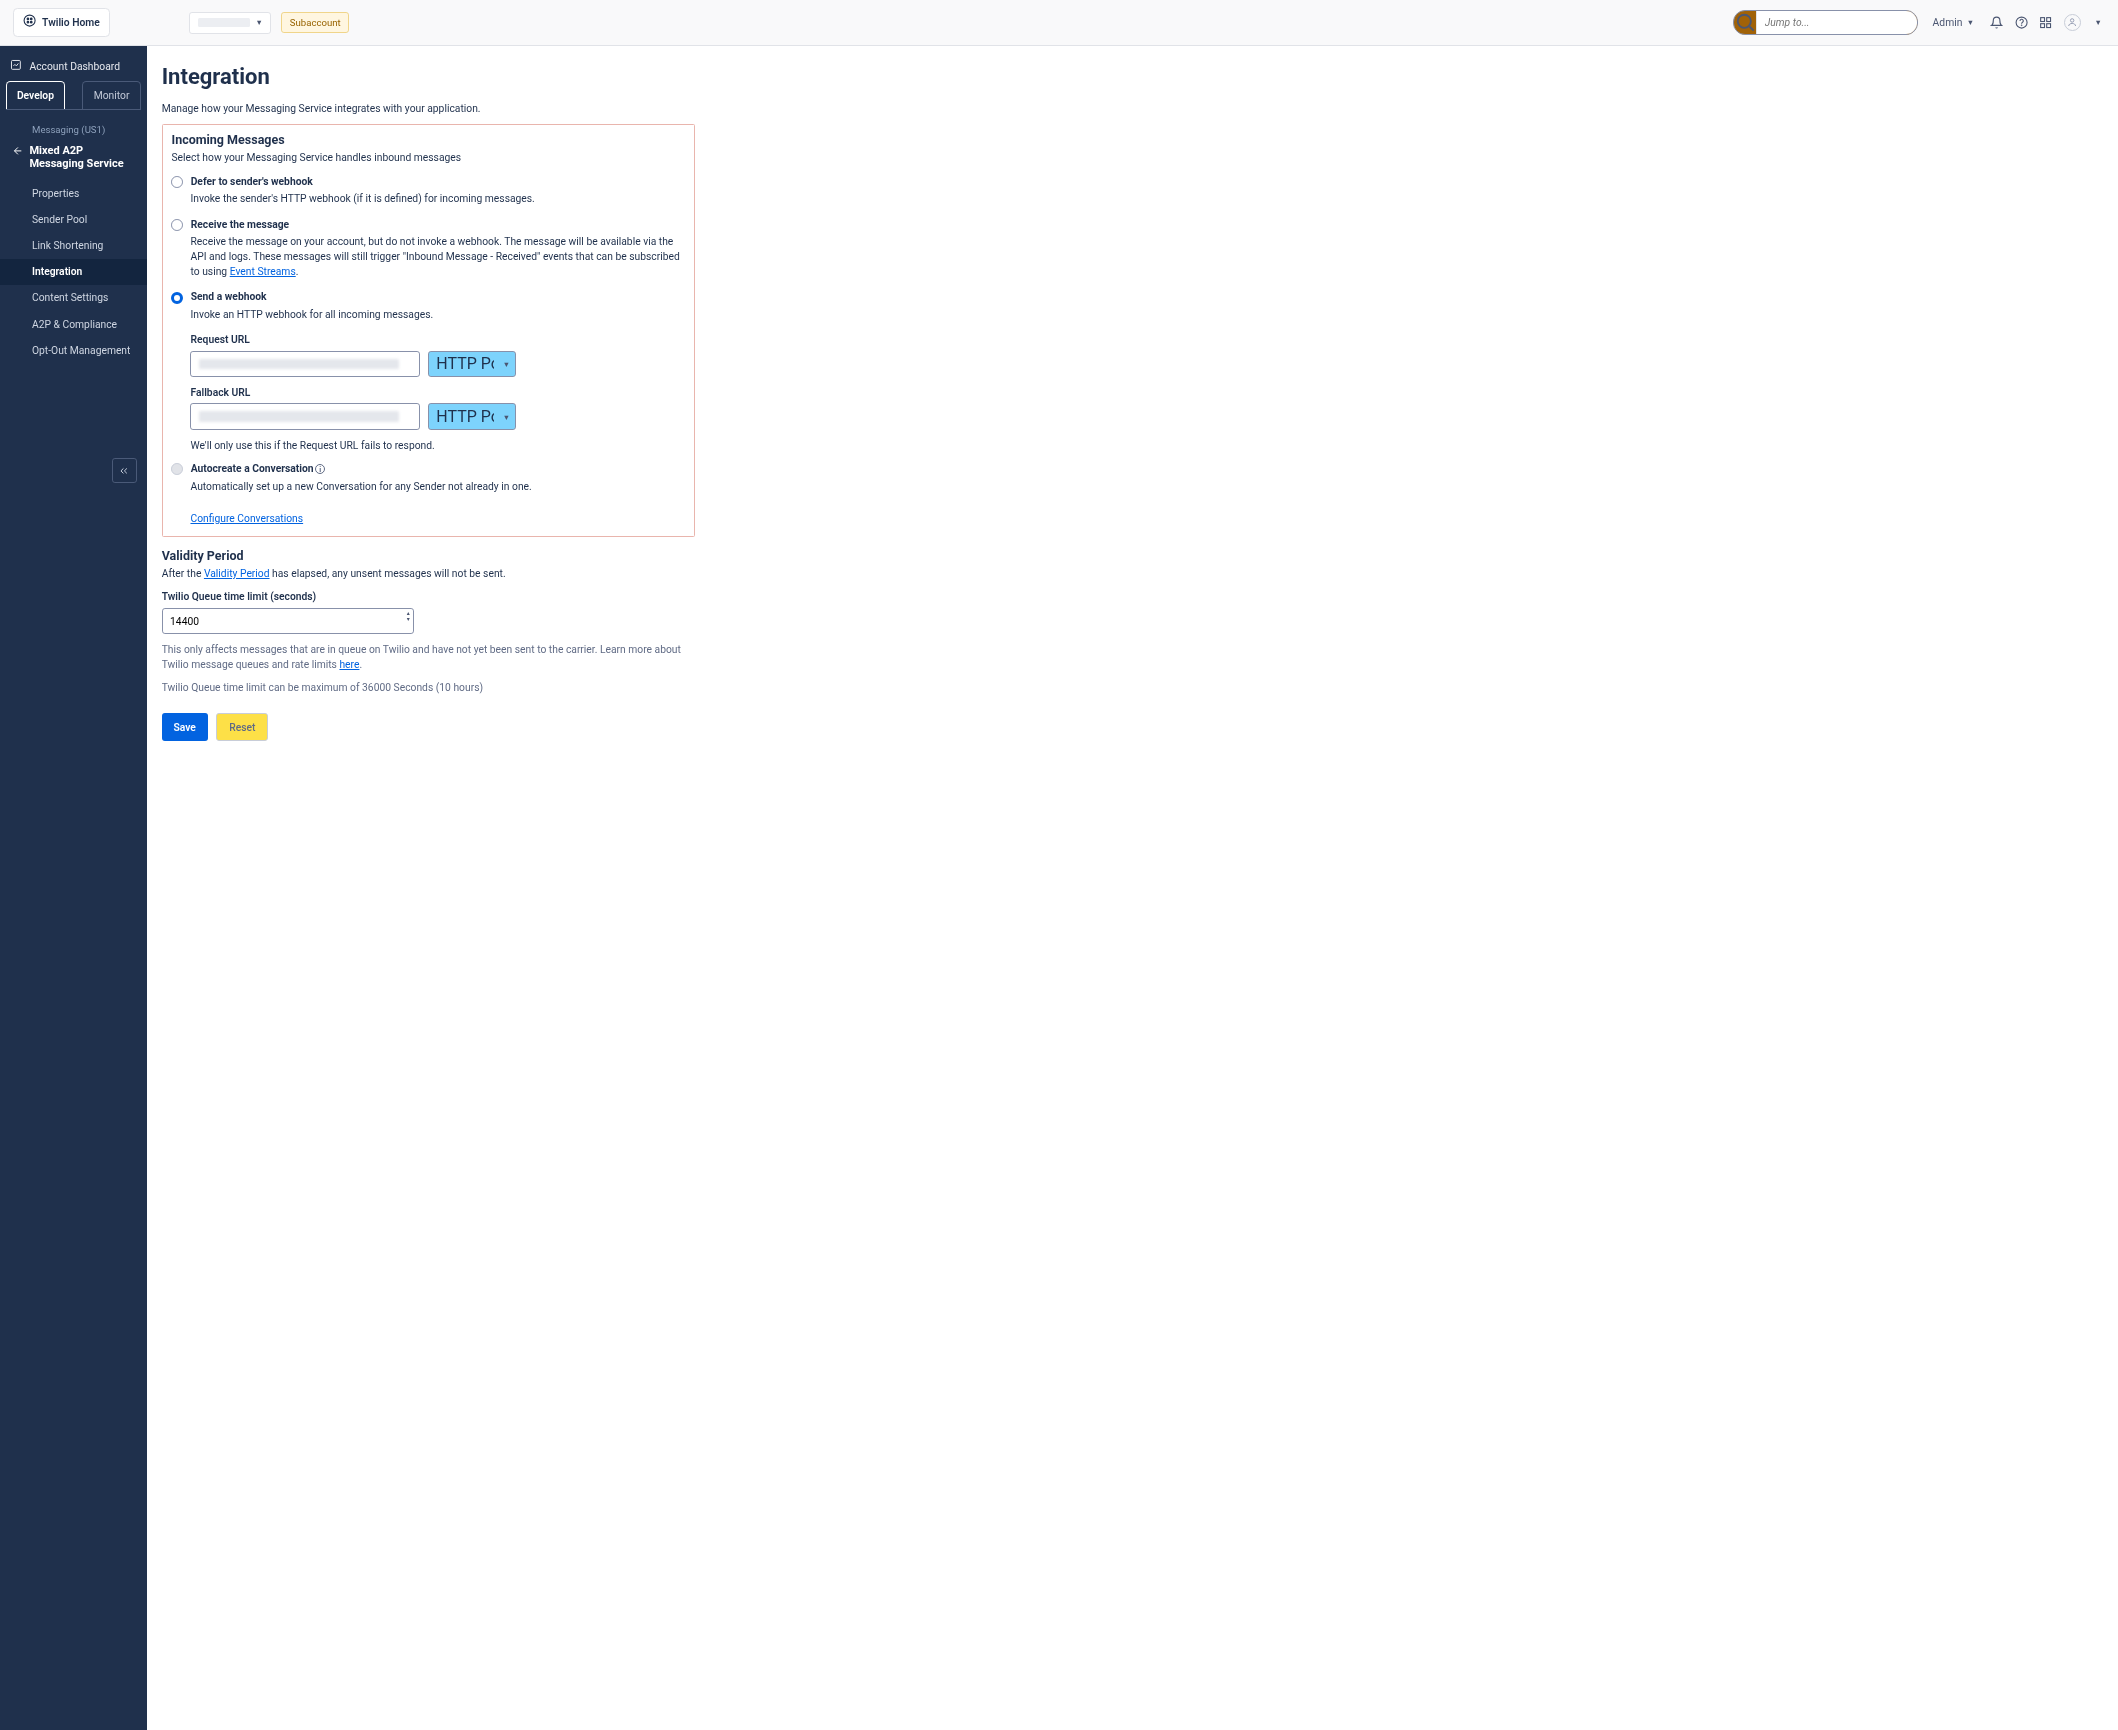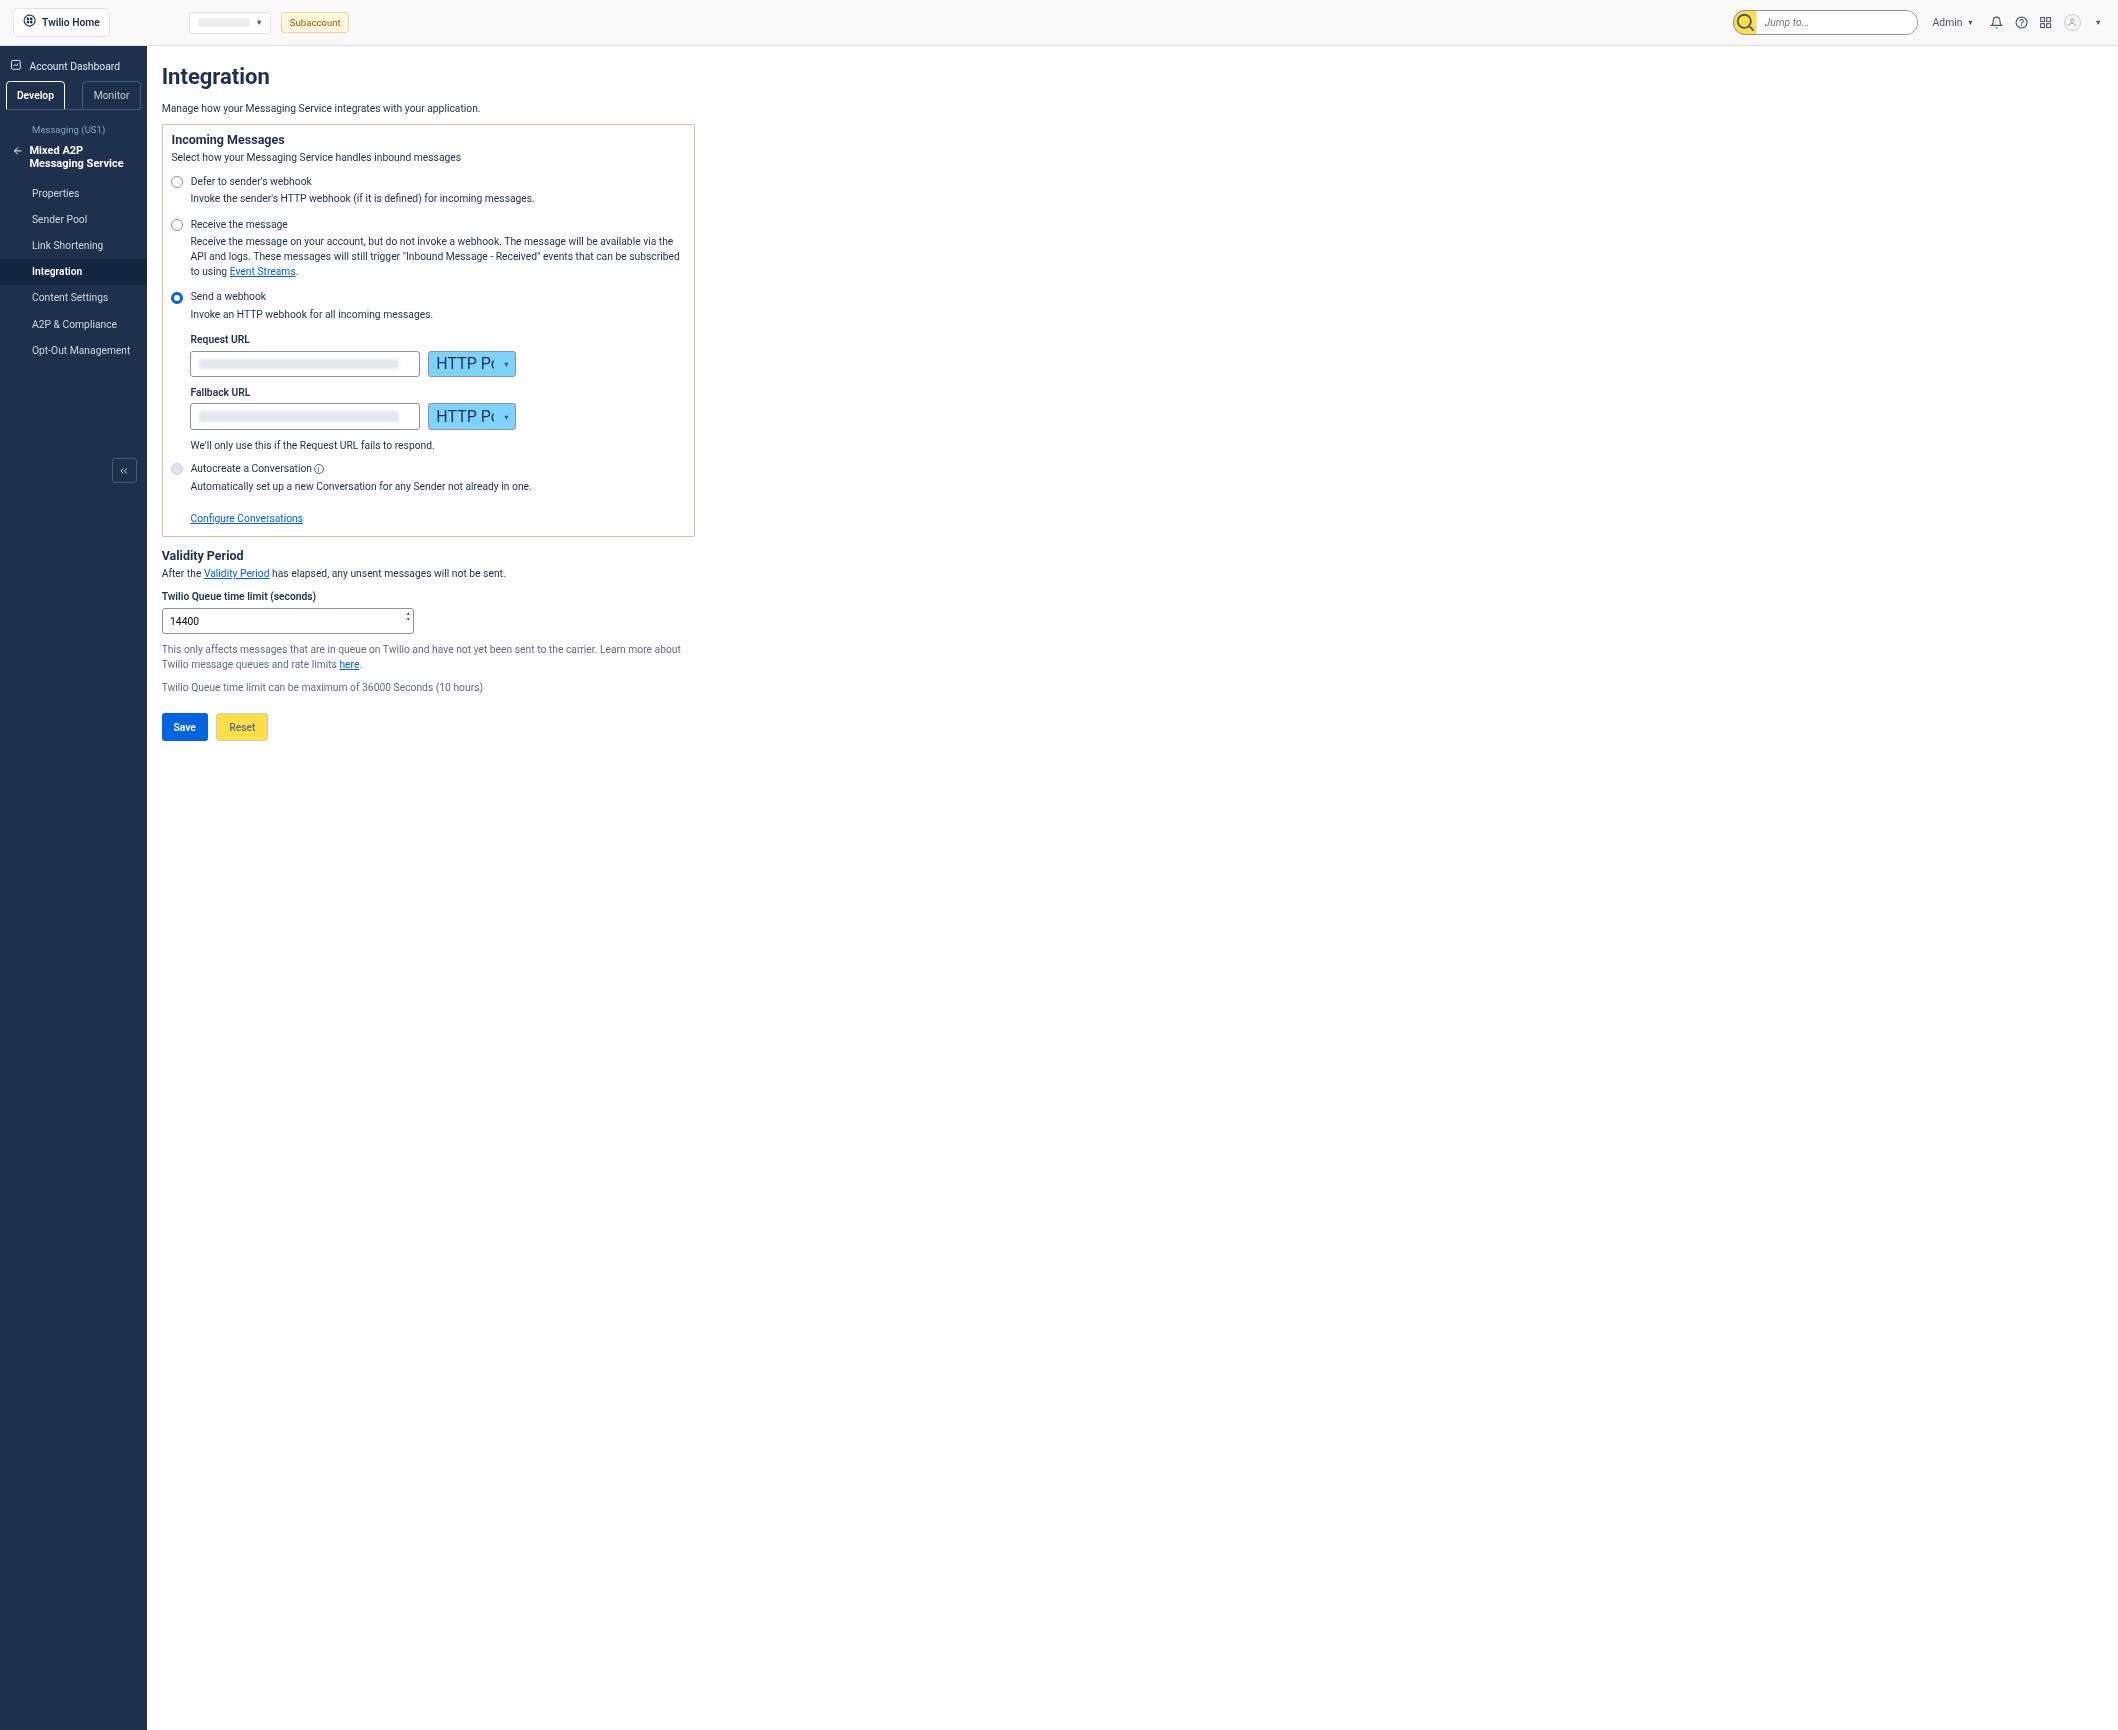--- a/index.html
+++ b/index.html
@@ -5,21 +5,21 @@
 *{box-sizing:border-box;margin:0;padding:0;font-family:-apple-system,BlinkMacSystemFont,"Segoe UI",Roboto,Helvetica,Arial,sans-serif}
 body{background:#f9f9fa;color:#1f304c;font-size:10.3px}
 .topbar{height:46px;background:#f9f9fa;border-bottom:0.7px solid #e1e3e8;display:flex;align-items:center;padding:0 13.2px;gap:10.3px}
 .home-btn{display:flex;align-items:center;gap:5.9px;background:#fff;border:0.7px solid #e1e3e8;border-radius:4.4px;padding:5.1px 8.8px;font-weight:600;cursor:pointer}
 .home-btn svg{width:13.2px;height:13.2px}
 .topbar-spacer{flex:0 0 59px}
 .account-dd{display:flex;align-items:center;gap:5.9px;background:#fff;border:0.7px solid #e1e3e8;border-radius:2.9px;padding:4.4px 7.4px;min-width:82px;height:22px;cursor:pointer}
 .account-dd .blur{flex:1;height:8.8px;border-radius:1.5px;background:#eceef2;filter:blur(0.7px)}
 .sub-badge{background:#fff6e0;border:0.7px solid #f0d58a;color:#986300;border-radius:2.9px;padding:3.7px 7.4px;font-size:9.6px}
 .topbar-grow{flex:1}
-.search-wrap{display:flex;border:0.7px solid #8891aa;border-radius:12px;background:#fde047;height:25px;width:185px;overflow:hidden}
+.search-wrap{display:flex;border:0.7px solid #8891aa;border-radius:12px;background:#a16207;height:25px;width:185px;overflow:hidden}
 .search-wrap .icon{width:23.5px;display:flex;align-items:center;justify-content:center;border-right:0.7px solid #e1e3e8;height:100%;color:#4b5671}
 .search-wrap input{border:none;outline:none;height:100%;flex:1;padding:0 7.4px;font-style:italic;color:#4b5671;font-size:10.3px}
 .admin-dd{display:flex;align-items:center;gap:4.4px;color:#4b5671;cursor:pointer;padding:2.9px 4.4px}
 .chev{font-size:7.4px;color:#4b5671}
 .top-icon{width:14.7px;height:14.7px;display:flex;align-items:center;justify-content:center;color:#4b5671;cursor:pointer}
 .top-icon svg{width:13.2px;height:13.2px}
 .avatar{width:17.7px;height:17.7px;border:0.7px solid #c8cdd8;border-radius:50%;display:flex;align-items:center;justify-content:center;color:#8891aa;cursor:pointer}
 .avatar svg{width:10.3px;height:10.3px}
 .avatar-chev{color:#4b5671;font-size:7.4px;cursor:pointer;padding:0 2.9px}
 
@@ -44,21 +44,21 @@
 .main{flex:1;background:#fff;padding:17.7px 14.7px 29px 14.7px;max-width:calc(100% - 147px)}
 h1{font-size:22px;font-weight:700;margin-bottom:8.8px}
 .sub{color:#1f304c;margin:13.2px 0 8.8px;font-size:10.3px}
 .panel{border:1.5px solid #e9b5ad;border-radius:1.5px;padding:7.4px 8.8px 11.8px;max-width:533px}
 h2{font-size:12.5px;font-weight:700;margin-bottom:4.4px}
 .desc{color:#1f304c;margin-bottom:10.3px;font-size:10.3px}
 .radio-row{display:flex;align-items:flex-start;gap:7.4px;margin-top:2.9px}
 .radio{appearance:none;width:11.8px;height:11.8px;border:0.7px solid #8891aa;border-radius:50%;margin-top:1.5px;cursor:pointer;position:relative;flex-shrink:0}
 .radio:checked{border:3.7px solid #0263e0}
 .radio.disabled{background:#e1e3e8;border-color:#c8cdd8;cursor:not-allowed}
-.opt-label{font-weight:400;font-size:10.3px}
+.opt-label{font-weight:700;font-size:10.3px}
 .opt-desc{color:#1f304c;margin:4.4px 0 10.3px 19px;font-size:10.3px;line-height:1.45}
 .link{color:#0263e0;text-decoration:underline;cursor:pointer}
 .form-block{margin-left:19px;margin-bottom:8.8px}
 .form-label{font-weight:600;font-size:10.3px;margin-bottom:4.4px}
 .url-row{display:flex;gap:7.4px;align-items:center}
 .text-input{height:26.5px;border:0.7px solid #8891aa;border-radius:2.9px;padding:0 7.4px;font-size:10.3px;background:#fff;color:#606b85}
 .text-input.w-sel{width:88px}
 .select{height:26.5px;border:0.7px solid #8891aa;border-radius:2.9px;padding:0 20.6px 0 7.4px;font-size:16px;background:#7dd3fc;color:#1f304c;appearance:none;cursor:pointer}
 .sel-wrap{position:relative;display:inline-block}
 .sel-wrap .sel-chev{position:absolute;right:5.9px;top:50%;transform:translateY(-50%);font-size:7.4px;color:#4b5671;pointer-events:none}

